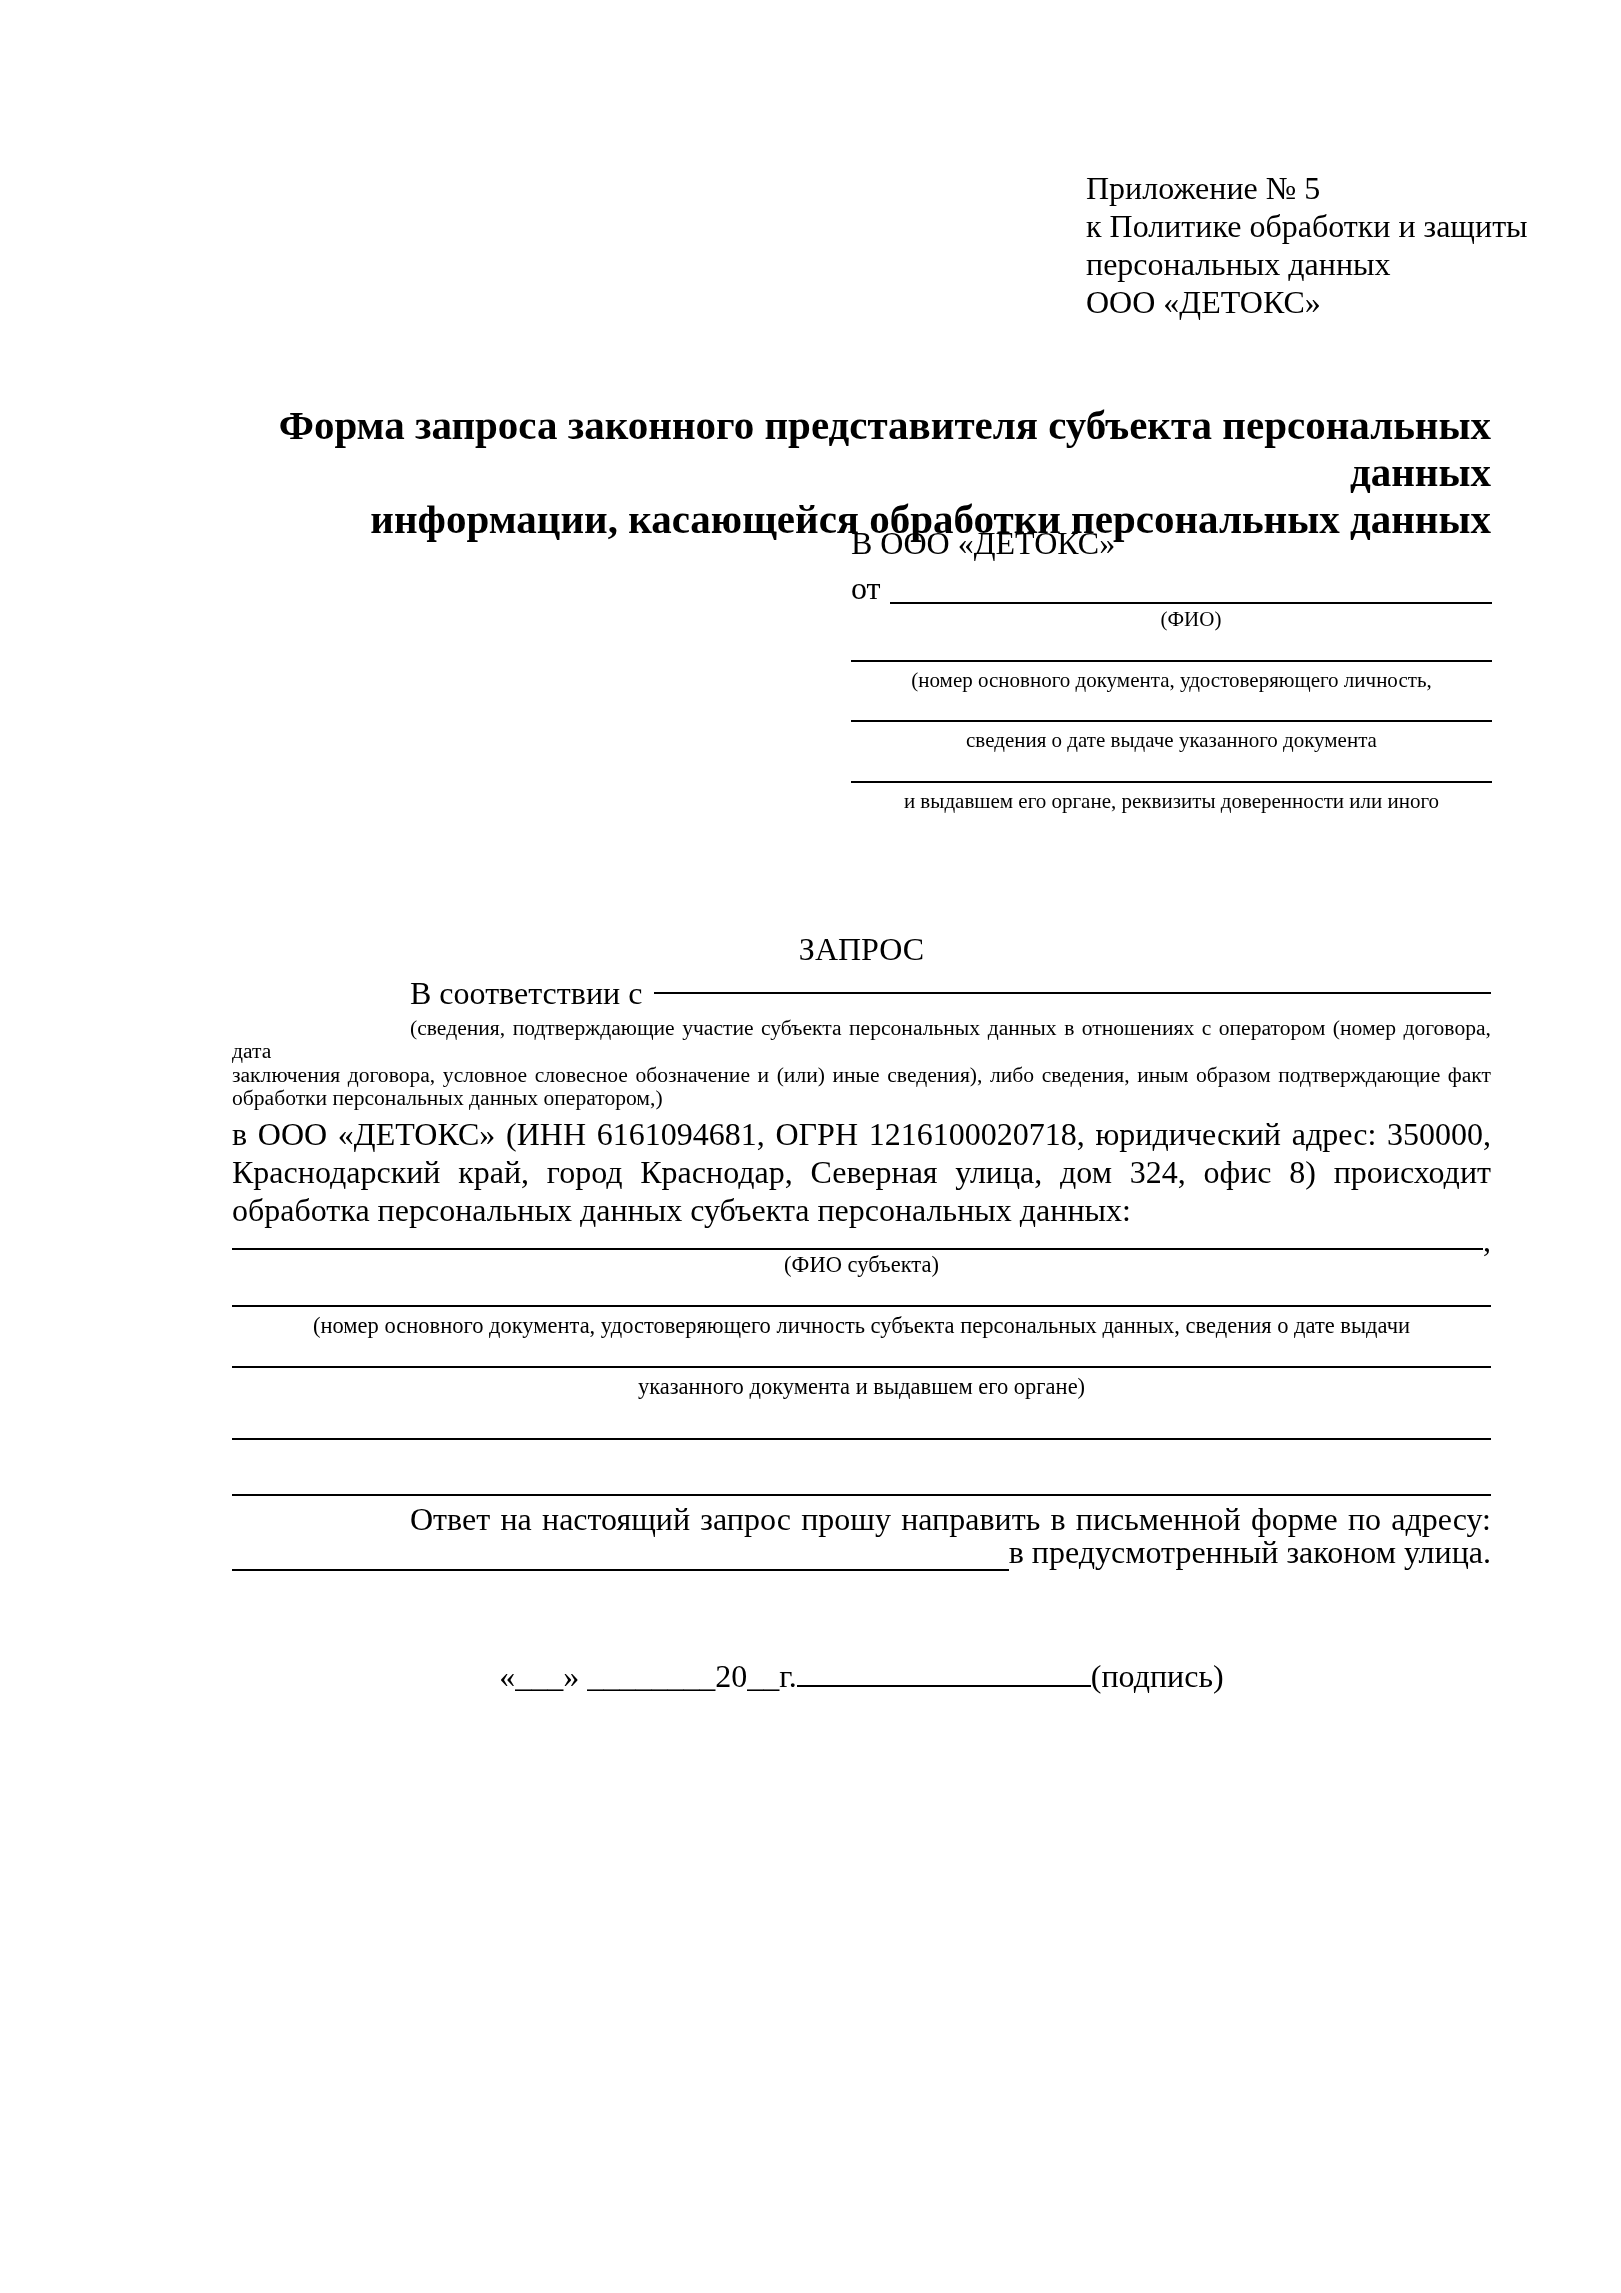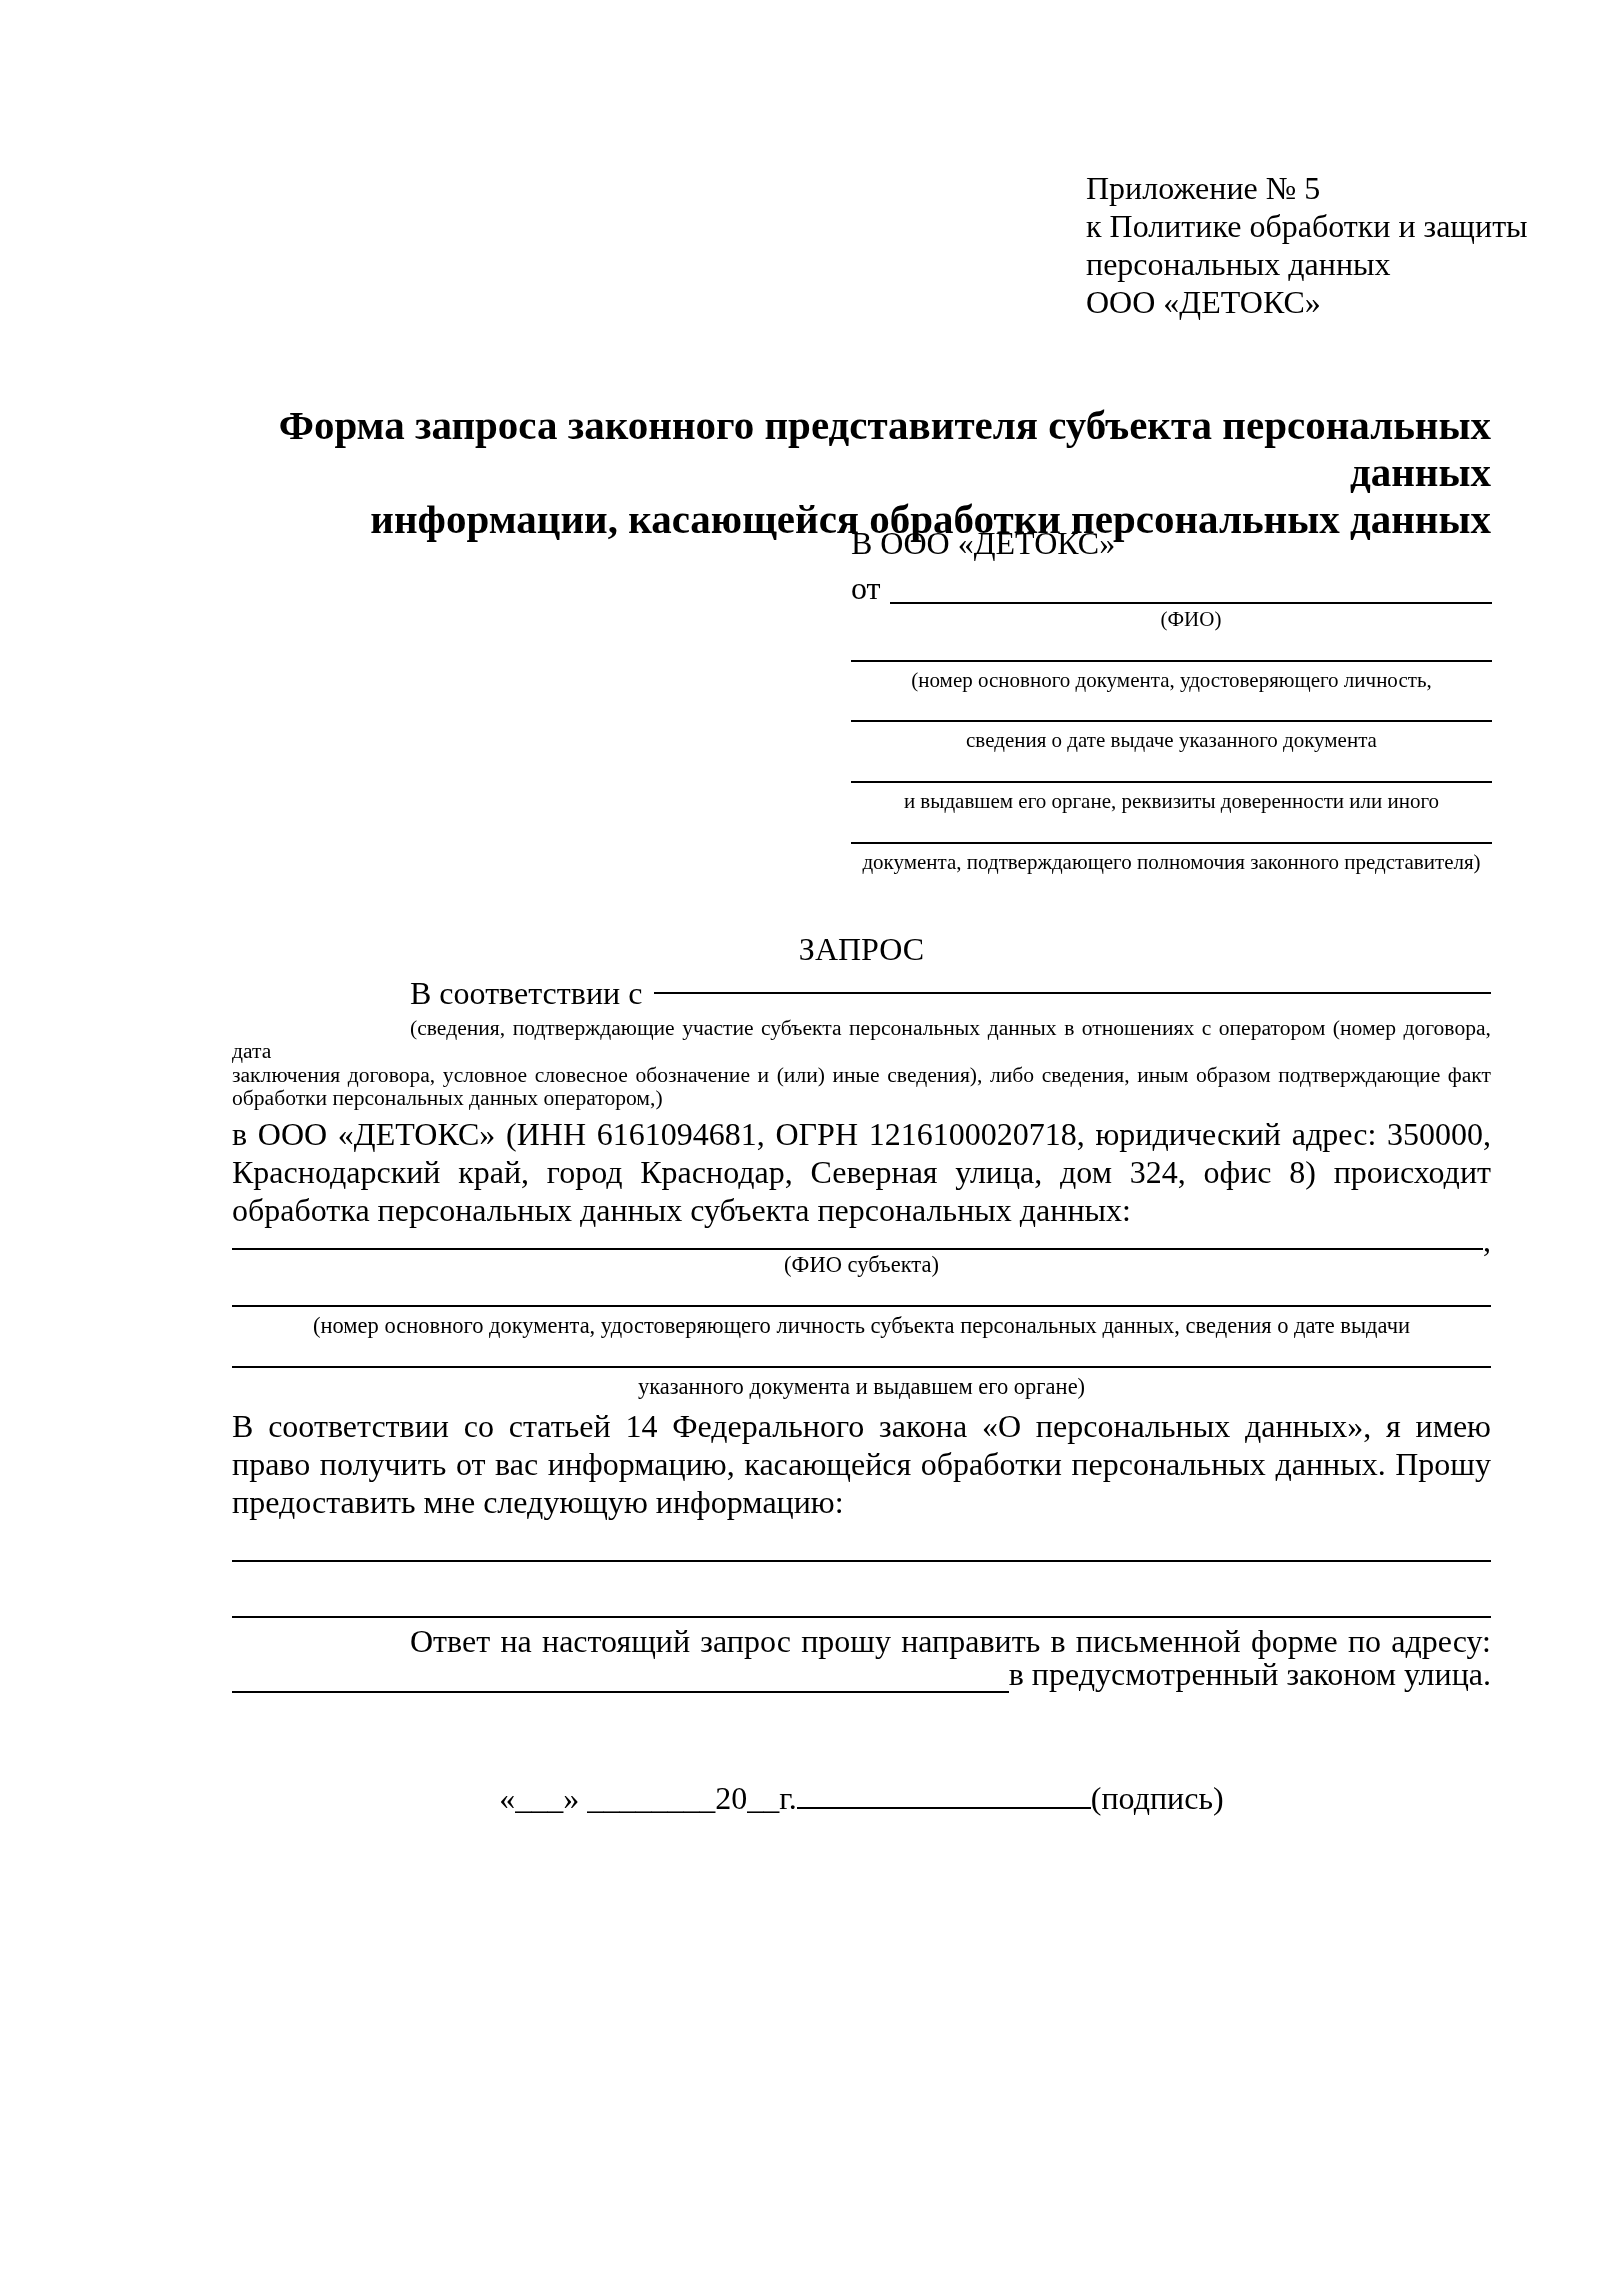--- a/index.html
+++ b/index.html
@@ -134,24 +134,20 @@
       <div class="addr-cap">(номер основного документа, удостоверяющего личность,</div>
     </div>
     <div class="addr-field af-2">
       <div class="u-line"></div>
       <div class="addr-cap">сведения о дате выдаче указанного документа</div>
     </div>
     <div class="addr-field af-3">
       <div class="u-line"></div>
       <div class="addr-cap">и выдавшем его органе, реквизиты доверенности или иного</div>
     </div>
-    <div class="addr-field af-4">
-      <div class="u-line"></div>
-      <div class="addr-cap">документа, подтверждающего полномочия законного представителя)</div>
-    </div>
   </div>
 
   <div class="main">
 
     <div class="zapros">ЗАПРОС</div>
 
     <div class="intro-row">
       <span class="intro-label">В соответствии с</span>
       <span class="fill-line"></span>
     </div>
@@ -176,25 +172,20 @@
 
     <div class="sub-field">
       <div class="u-line"></div>
       <div class="center-cap">(номер основного документа, удостоверяющего личность субъекта персональных данных, сведения о дате выдачи</div>
     </div>
     <div class="sub-field">
       <div class="u-line"></div>
       <div class="center-cap">указанного документа и выдавшем его органе)</div>
     </div>
 
-    <div class="par par-b">
-      <div class="par-line">В соответствии со статьей 14 Федерального закона «О персональных данных», я имею</div>
-      <div class="par-line">право получить от вас информацию, касающейся обработки персональных данных. Прошу</div>
-      <div class="par-line last">предоставить мне следующую информацию:</div>
-    </div>
 
     <div class="blank-line blank-1"></div>
     <div class="blank-line blank-2"></div>
 
     <div class="reply-intro">Ответ на настоящий запрос прошу направить в письменной форме по адресу:</div>
 
     <div class="reply-row">
       <span class="fill-line"></span>
       <span class="reply-tail">в предусмотренный законом улица.</span>
     </div>

